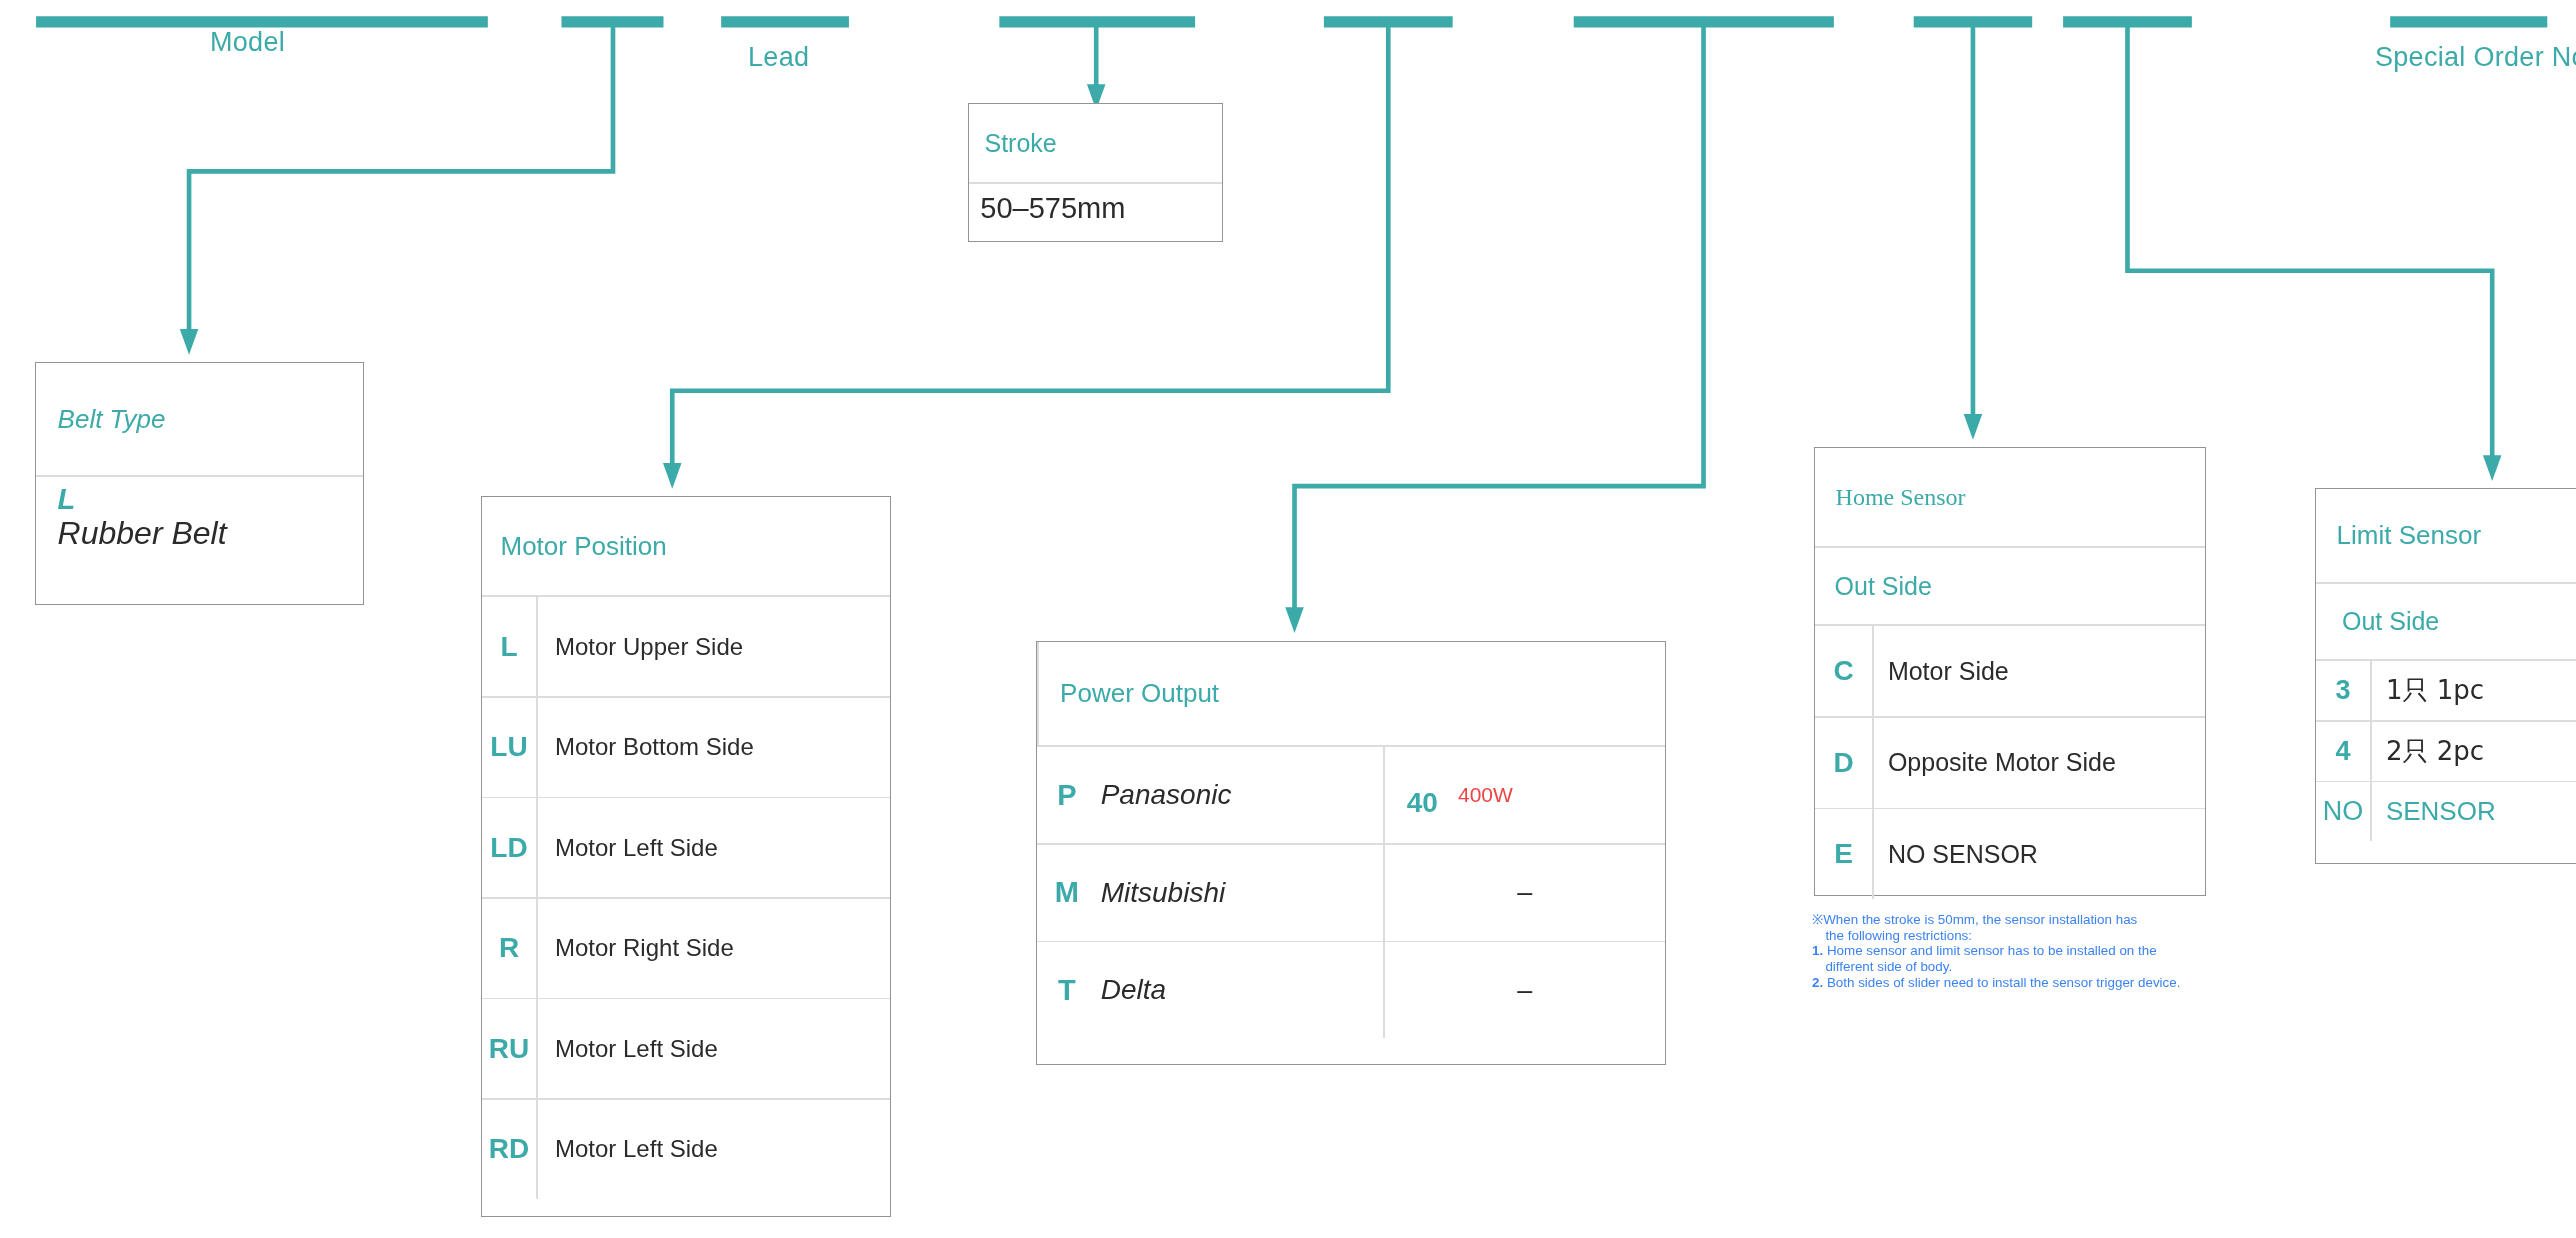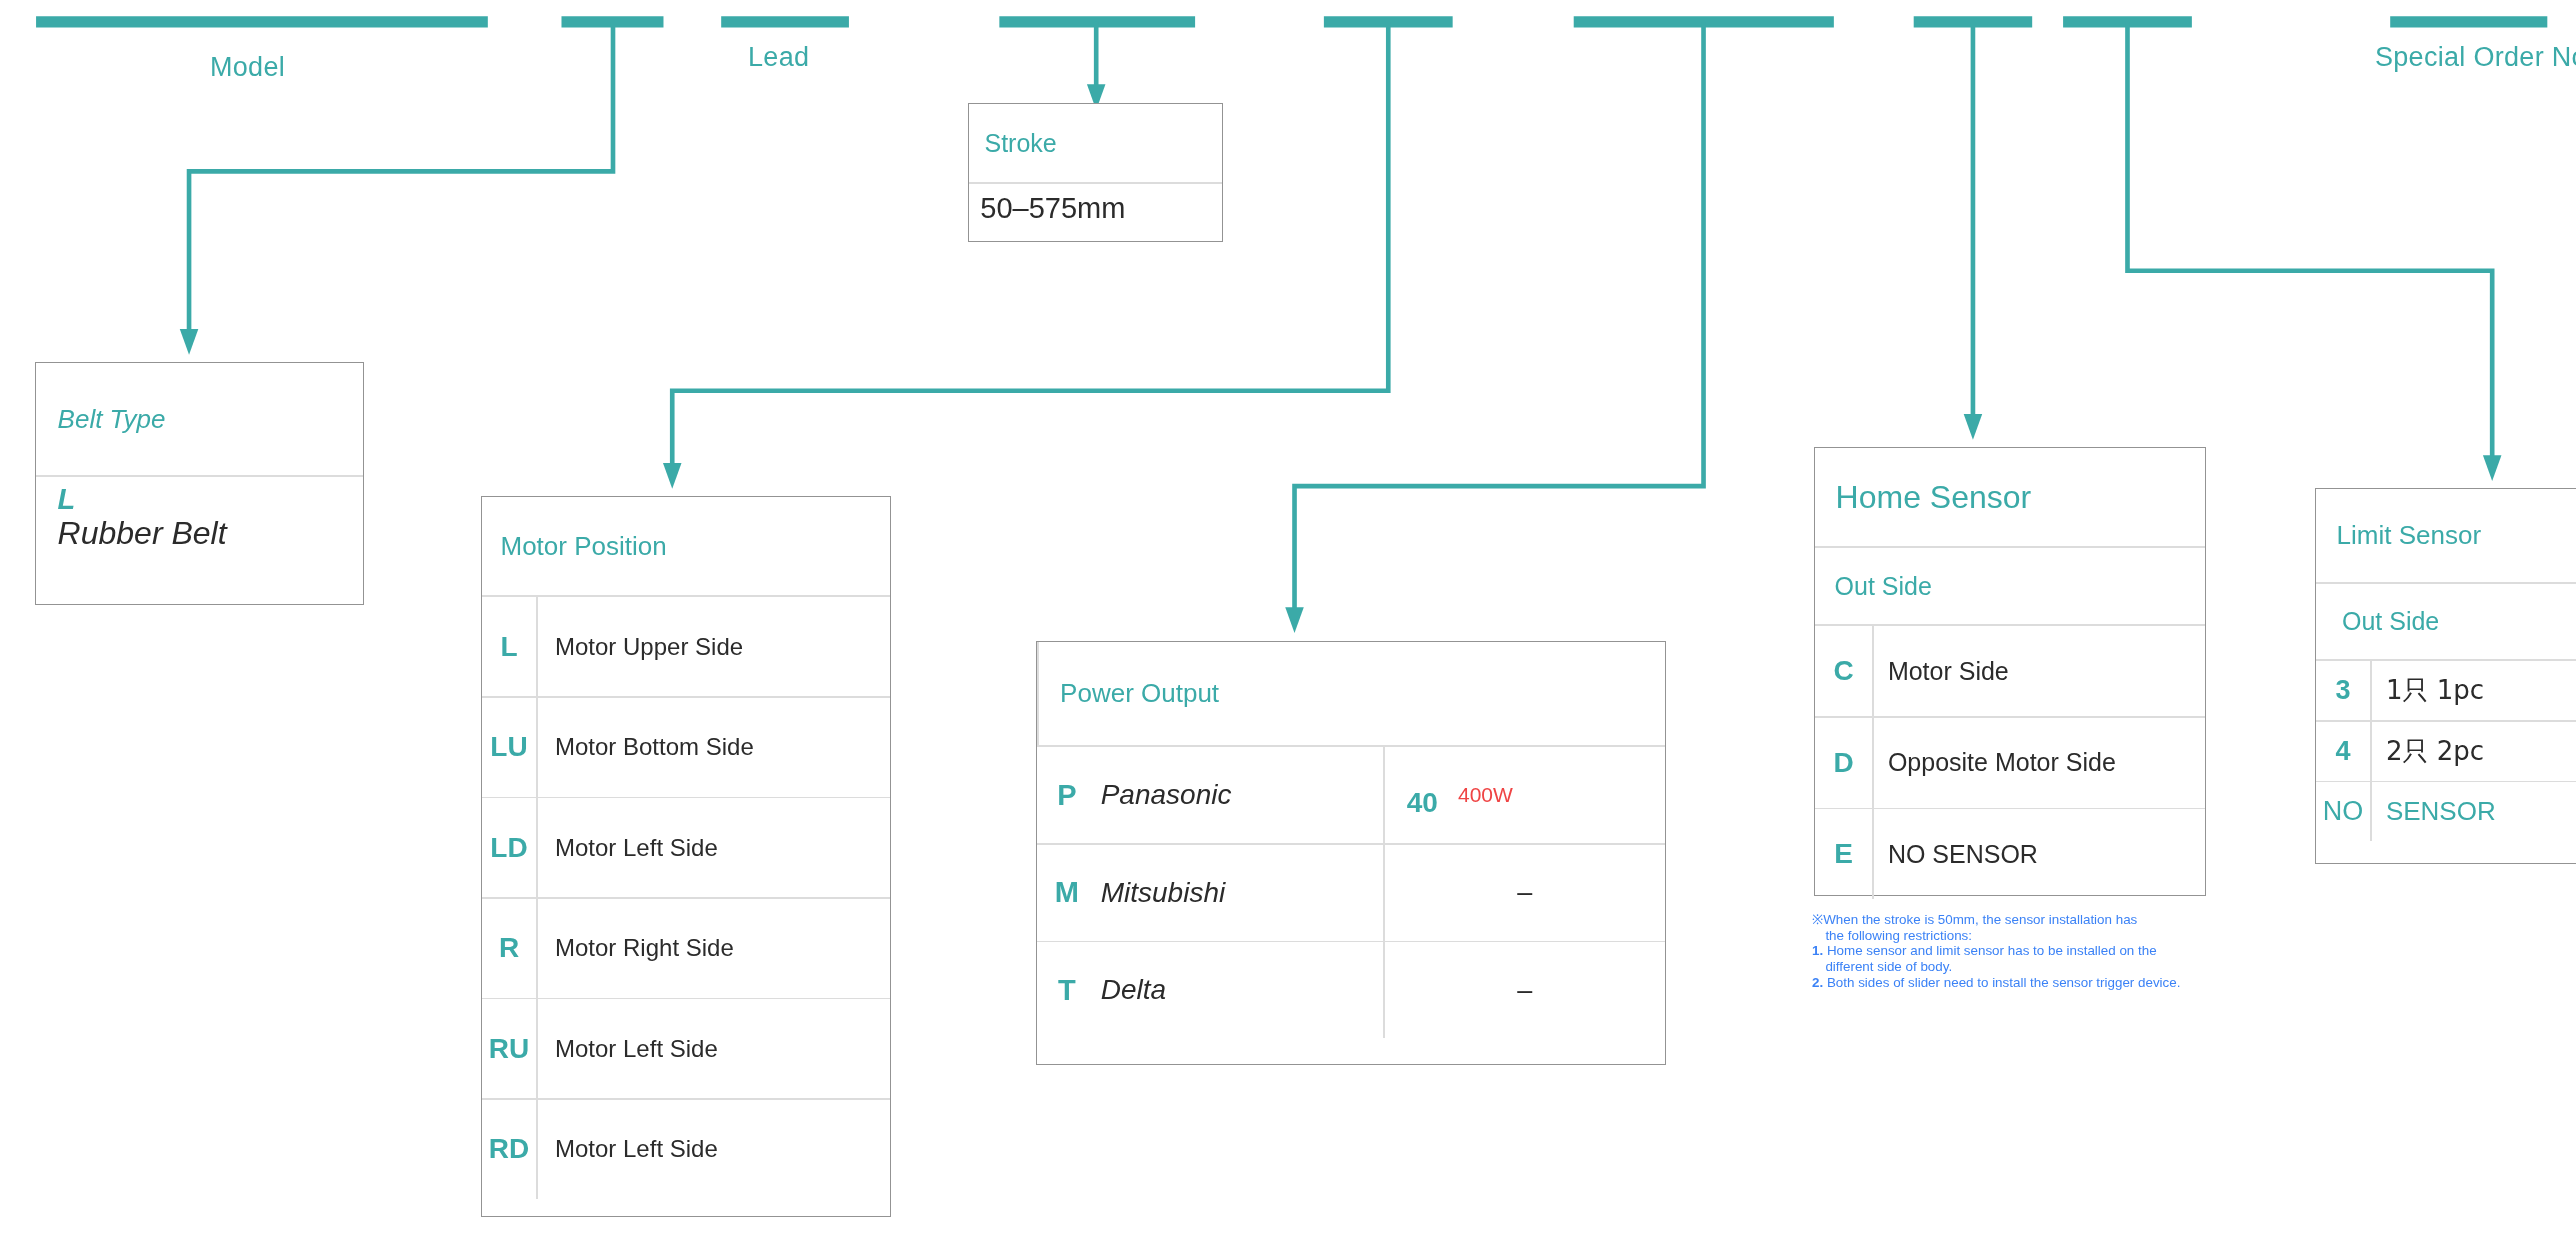--- a/index.html
+++ b/index.html
@@ -133,21 +133,21 @@
     color: #3BAAA8; font-weight: bold; font-size: 28px;
     width: 57px; text-align: center; flex: none; margin-left: 9.3px; margin-top: 16px;
   }
   #motor-brand-box .pw-name { color: #ef4444; font-size: 21px; margin-left: 7.2px; white-space: nowrap; }
   #motor-brand-box .pw-dash {
     color: #2B2B2B; font-size: 27px; width: 100%; text-align: center;
   }
 
   
   #home-sensor-box { left: 1814px; top: 447px; width: 392px; height: 449px; }
-  #home-sensor-box .box-title { height: 98px; font-size: 32px; padding-left: 20.6px; }
+  #home-sensor-box .box-title { height: 98px; font-size: 24px; padding-left: 20.6px; font-family: Liberation Serif, serif; }
   #home-sensor-box .sub-title {
     color: #3BAAA8; font-size: 25px; height: 76px;
     display: flex; align-items: center; padding-left: 19.6px; box-sizing: border-box;
   }
   #home-sensor-box .row { height: 90px; }
   #home-sensor-box .cell-code { width: 57px; font-size: 28px; }
   #home-sensor-box .cell-desc { font-size: 25px; padding-left: 14.4px; }
 
   
   #limit-sensor-box { left: 2315px; top: 488px; width: 355px; height: 376px; }
@@ -216,21 +216,21 @@
         <polygon points="367,688 349,638 385,638"></polygon>
         <polygon points="2128,213 2110,163 2146,163"></polygon>
         <polygon points="1305,948 1287,898 1323,898"></polygon>
         <polygon points="2513,1228 2495,1178 2531,1178"></polygon>
         <polygon points="3830,853 3812,803 3848,803"></polygon>
         <polygon points="4838,933 4820,883 4856,883"></polygon>
       </g>
     </g>
   </svg>
 
-  <div class="seg-label" style="left:210px; top:52px;">Model</div>
+  <div class="seg-label" style="left:210px; top:27px;">Model</div>
   <div class="seg-label" style="left:748px; top:42px;">Lead</div>
   <div class="seg-label" style="left:2375px; top:42px;">Special Order No.</div>
 
   <div class="box" id="belt-type-box">
     <div class="box-title">Belt Type</div>
     <div class="divider-h"></div>
     <div class="bt-body">
       <div class="bt-code">L</div>
       <div class="bt-name">Rubber Belt</div>
     </div>

